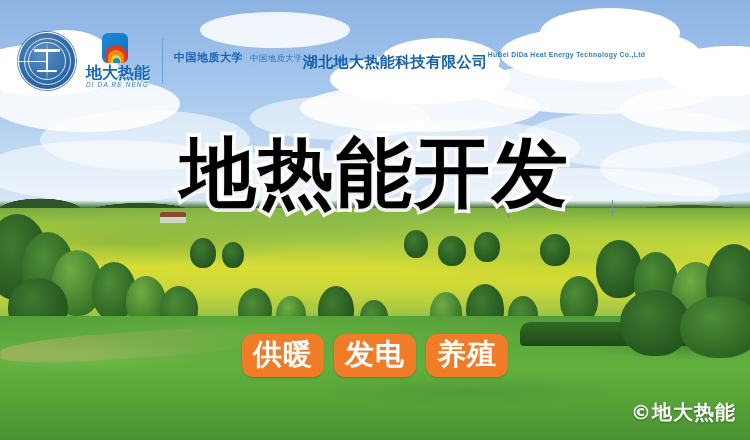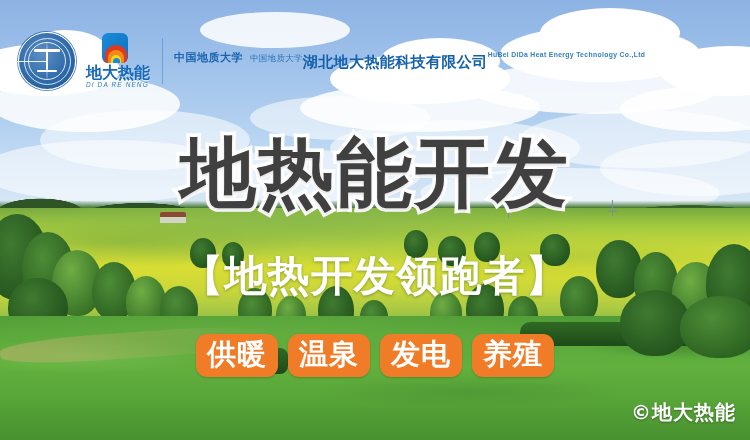--- a/index.html
+++ b/index.html
@@ -136,21 +136,21 @@
   .org-univ{font-size:11px;font-weight:bold;color:#1a63ae;font-family:"DejaVu Sans",sans-serif;letter-spacing:.5px;}
   .org-inst{font-size:8.5px;color:#2a72b8;font-family:"DejaVu Sans",sans-serif;letter-spacing:.3px;}
   .org-company{font-size:15px;font-weight:bold;color:#1560ab;font-family:"DejaVu Sans",sans-serif;letter-spacing:.4px;line-height:19px;margin-top:3px;}
   .org-en{font-size:6.8px;color:#2f7ec0;letter-spacing:.35px;line-height:9px;font-weight:bold;}
 
   
   .main-title{
     position:absolute;left:0;right:0;top:132px;text-align:center;
     font-family:"DejaVu Sans",sans-serif;
     font-size:76px;font-weight:bold;line-height:82px;
-    color:#404040;
+    color:#000000;
     letter-spacing:2px;
     -webkit-text-stroke:7px #ffffff;
     paint-order:stroke fill;
     text-shadow:0 2px 3px rgba(0,0,0,.12);
   }
 
   
   .sub-title{
     position:absolute;left:0;right:0;top:252px;text-align:center;
     font-family:"DejaVu Sans",sans-serif;
@@ -302,24 +302,22 @@
         <span class="org-inst">中国地质大学</span>
       </div>
       <div class="org-company">湖北地大热能科技有限公司</div>
       <div class="org-en">HuBei DiDa Heat Energy Technology Co.,Ltd</div>
     </div>
 
   </div>
 
   <div class="main-title">地热能开发</div>
 
-  <div class="sub-title">【地热开发领跑者】</div>
 
   <div class="tags">
     <span class="tag">供暖</span>
-    <span class="tag">温泉</span>
     <span class="tag">发电</span>
     <span class="tag">养殖</span>
   </div>
 
   <div class="watermark">©地大热能</div>
 
 </div>
 
 </body></html>

